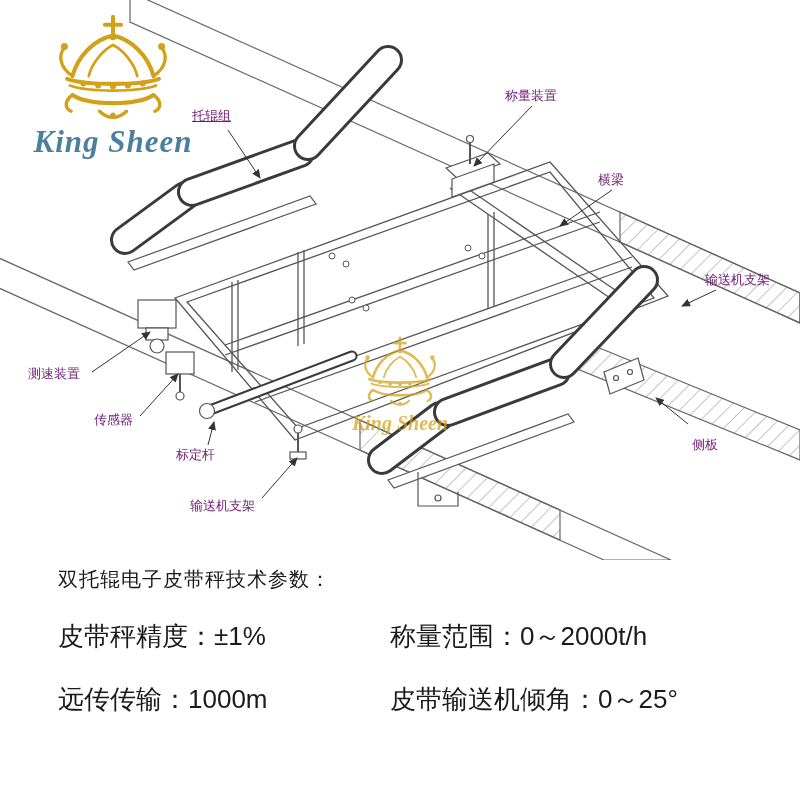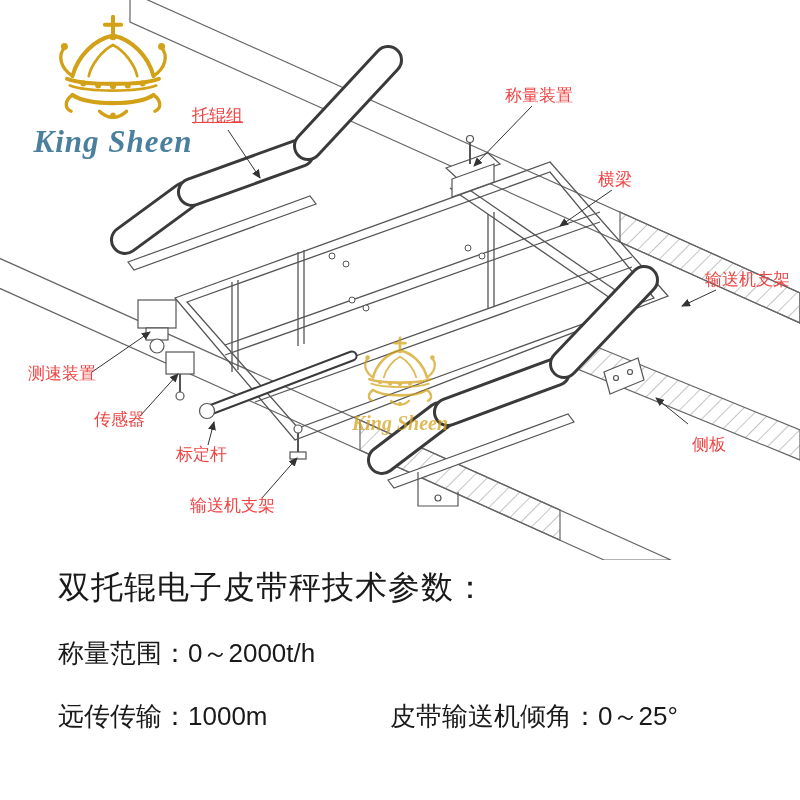--- a/index.html
+++ b/index.html
@@ -17,37 +17,37 @@
     display:block; margin-top:2px;
     font-family:"Liberation Serif","DejaVu Serif",serif;
     font-style:italic; font-weight:bold;
     font-size:31px; letter-spacing:1px; color:#4a7f9e;
     white-space:nowrap;
   }
   
   .diagram{ position:absolute; left:0; top:0; width:800px; height:560px; }
   .diagram svg{ position:absolute; left:0; top:0; }
   .dlabel{
-    position:absolute; font-size:17px; color:#ef4444; white-space:nowrap;
+    position:absolute; font-size:13px; color:#701a75; white-space:nowrap;
     line-height:16px;
   }
   
   .watermark{
     position:absolute; left:335px; top:336px; width:130px; text-align:center;
     opacity:.72; pointer-events:none;
   }
   .watermark .brand{
     display:block; margin-top:0px;
     font-family:"Liberation Serif","DejaVu Serif",serif;
     font-style:italic; font-weight:bold; font-size:20px; color:#d2a117;
     white-space:nowrap;
   }
   
   .params{ position:absolute; left:58px; top:566px; width:700px; }
-  .params .title{ font-size:32px; margin-bottom:26px; letter-spacing:1px; }
+  .params .title{ font-size:20px; margin-bottom:26px; letter-spacing:1px; }
   .params .row{ display:flex; margin-bottom:28px; font-size:26px; }
   .params .row .left{ width:332px; flex:0 0 auto; }
   .params .row .right{ flex:1 1 auto; }
 </style>
 </head>
 <body>
 
 <div class="page">
 
   <svg width="0" height="0" style="position:absolute" aria-hidden="true">
@@ -228,20 +228,21 @@
   <div class="watermark">
     <svg width="92" height="72" viewBox="0 0 100 80">
       <use href="#crown-sym"></use>
     </svg>
     <span class="brand">King Sheen</span>
   </div>
 
   <div class="params">
     <div class="title">双托辊电子皮带秤技术参数：</div>
     <div class="row">
+      <span class="left">皮带秤精度：±1%</span>
       <span class="right">称量范围：0～2000t/h</span>
     </div>
     <div class="row">
       <span class="left">远传传输：1000m</span>
       <span class="right">皮带输送机倾角：0～25°</span>
     </div>
   </div>
 
 </div>
 

